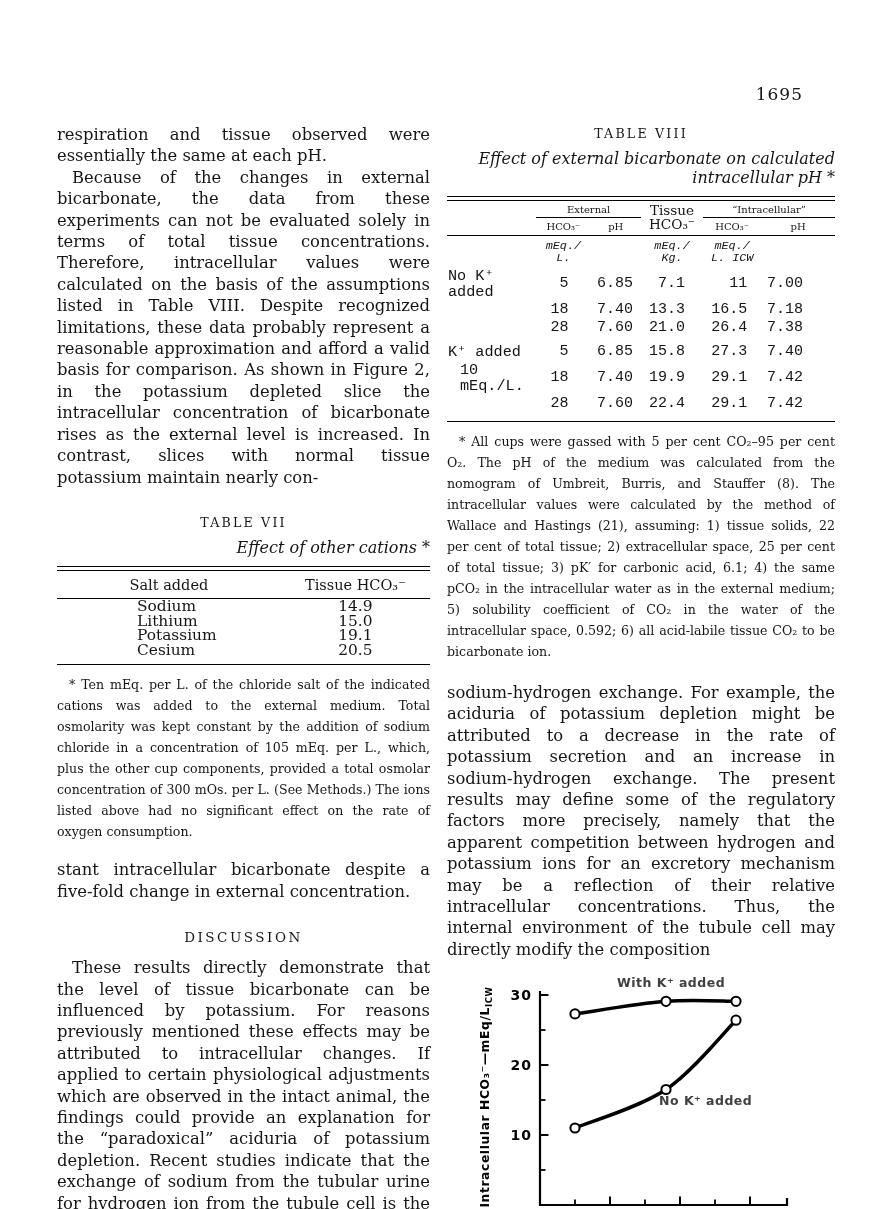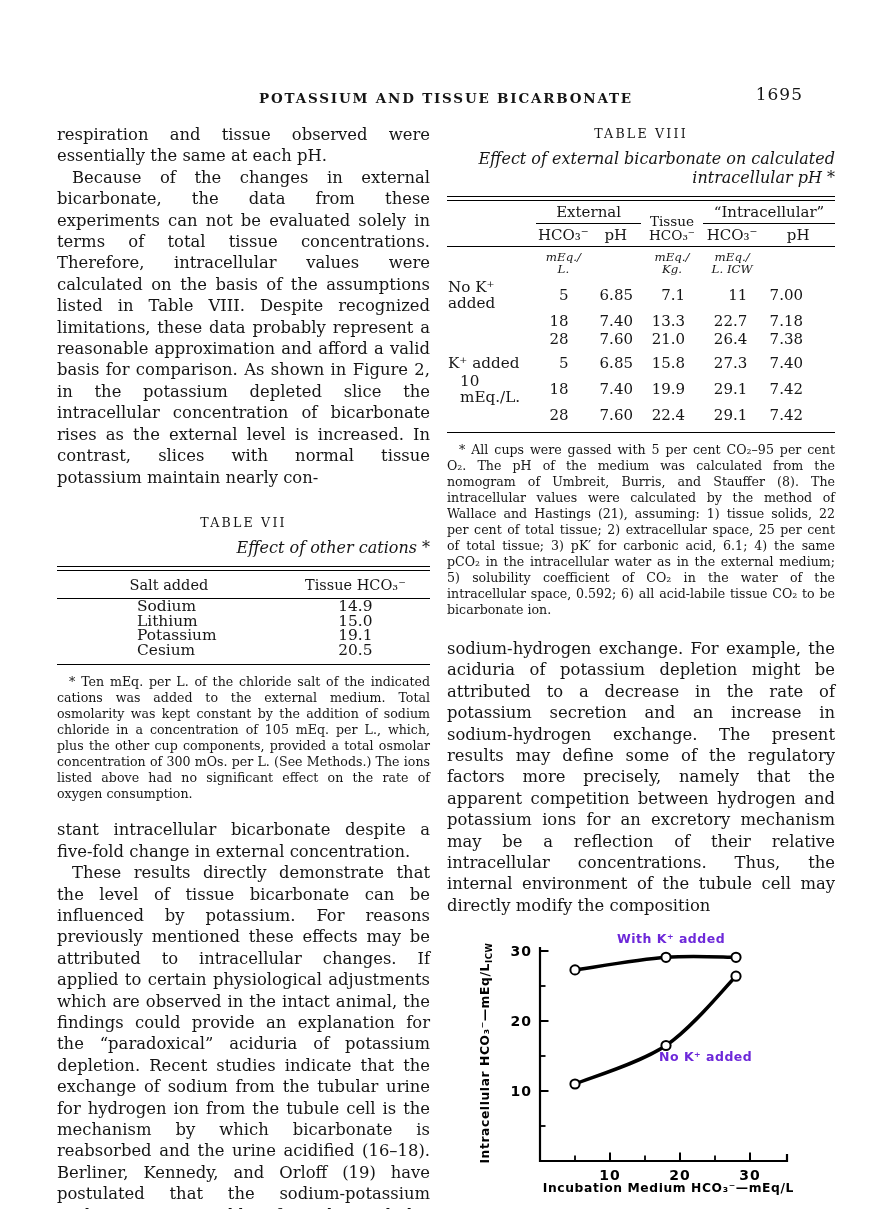--- a/index.html
+++ b/index.html
@@ -10,61 +10,60 @@
   .hdr-page{position:absolute;right:32px;top:-4px;font-size:17px;letter-spacing:1px;}
   .col{position:absolute;top:124px;}
   .col-left{left:57px;width:373px;}
   .col-right{left:447px;width:388px;}
   p{margin:0;text-align:justify;font-size:16.4px;line-height:21.4px;}
   p.indent{text-indent:15px;}
   .tbl-label{text-align:center;font-size:12.6px;letter-spacing:2.2px;margin-top:2px;}
   .tbl-caption{text-align:right;font-style:italic;font-size:16px;margin:8px 0 9px;}
   .rule-double{height:3px;border-top:1.6px solid #000;border-bottom:1px solid #000;}
   .rule{border-top:1.5px solid #000;height:0;}
-  .footnote{font-size:12.6px;line-height:16px;text-align:justify;text-indent:12px;margin-top:9px;}
+  .footnote{font-size:12.6px;line-height:21px;text-align:justify;text-indent:12px;margin-top:9px;}
   .sec-head{text-align:center;font-size:13.5px;letter-spacing:2.5px;margin:27px 0 12px;}
   
   table{border-collapse:collapse;width:100%;}
   .t7 th{font-weight:normal;font-size:14.5px;padding:6px 0 5px;border-bottom:1.3px solid #000;}
   .t7 .unit{font-style:italic;font-size:12.5px;text-align:center;padding-top:3px;}
   .t7 td{font-size:15.4px;line-height:14.6px;padding:0;}
   .t7 .salt{padding-left:80px;}
   .t7 .val{text-align:center;}
   .t7 col.c1{width:60%;} .t7 col.c2{width:40%;}
   
-  .t8 th{font-weight:normal;font-size:15px;padding:2px 0;}
+  .t8 th{font-weight:normal;font-size:10px;padding:2px 0;}
   .t8 .grp{border-bottom:1.3px solid #000;}
   .t8 .tissue-h{white-space:pre-line;font-size:13.6px;line-height:14px;vertical-align:bottom;padding-bottom:4px;}
   .t8 .unit{font-style:italic;font-size:11.8px;line-height:12px;text-align:center;white-space:pre-line;padding:4px 0 3px;}
-  .t8 td{font-size:15px;line-height:16px;}
+  .t8 td{font-size:15px;line-height:16px;font-family:Liberation Mono, monospace;}
   .t8 .lbl{text-align:left;font-size:15.2px;}
   .t8 .lbl.ind{padding-left:13px;}
   .t8 .num{text-align:right;}
   .t8 .hrrow td{border-top:1.2px solid #000;height:0;padding:0;}
   .t8 .gap td{height:6px;padding:0;}
   .pre{white-space:pre-line;}
   
   .figure{position:relative;width:410px;height:300px;margin-top:15px;}
   .axis-label{position:absolute;font-family:"DejaVu Sans",sans-serif;font-weight:bold;
               font-size:12.3px;letter-spacing:0.6px;color:#000;white-space:nowrap;}
   .ylab{left:31px;top:233px;transform:rotate(-90deg);transform-origin:0 0;width:222px;text-align:center;}
   .xlab{left:83px;top:250px;width:264px;text-align:right;}
   .axis-label sub{font-size:8.5px;}
   .series-label{position:absolute;font-family:"DejaVu Sans",sans-serif;font-weight:bold;
-                font-size:12.5px;letter-spacing:0.5px;color:#6d28d9;white-space:nowrap;}
+                font-size:12.5px;letter-spacing:0.5px;color:#404040;white-space:nowrap;}
   .fig-title{font-variant:small-caps;text-align:center;font-size:15px;line-height:17.5px;
              letter-spacing:0.4px;margin-top:6px;}
 </style>
 </head>
 <body>
 
 <div class="page">
 
   <div class="hdr">
-    <span class="hdr-title">POTASSIUM AND TISSUE BICARBONATE</span>
     <span class="hdr-page">1695</span>
   </div>
 
   <div class="col col-left">
     <p>respiration and tissue observed were essentially the same at each pH.</p>
     <p class="indent">Because of the changes in external bicarbonate, the data from these experiments can not be evaluated solely in terms of total tissue concentrations. Therefore, intracellular values were calculated on the basis of the assumptions listed in Table VIII. Despite recognized limitations, these data probably represent a reasonable approximation and afford a valid basis for comparison.  As shown in Figure 2, in the potassium depleted slice the intracellular concentration of bicarbonate rises as the external level is increased.  In contrast, slices with normal tissue potassium maintain nearly con-</p>
 
     <div style="margin-top:27px;">
       <div class="tbl-label">TABLE VII</div>
       <div class="tbl-caption">Effect of other cations *</div>
@@ -96,20 +95,21 @@
           <td class="val">20.5</td>
             </tr>
       </tbody>
         </table>
       <div class="rule" style="margin-top:7px;"></div>
       <div class="footnote">* Ten mEq. per L. of the chloride salt of the indicated cations was added to the external medium.  Total osmolarity was kept constant by the addition of sodium chloride in a concentration of 105 mEq. per L., which, plus the other cup components, provided a total osmolar concentration of 300 mOs. per L.  (See Methods.)  The ions listed above had no significant effect on the rate of oxygen consumption.</div>
     </div>
 
     <p style="margin-top:17px;">stant intracellular bicarbonate despite a five-fold change in external concentration.</p>
 
+    <div class="sec-head">DISCUSSION</div>
     <p class="indent">These results directly demonstrate that the level of tissue bicarbonate can be influenced by potassium.  For reasons previously mentioned these effects may be attributed to intracellular changes. If applied to certain physiological adjustments which are observed in the intact animal, the findings could provide an explanation for the “paradoxical” aciduria of potassium depletion.  Recent studies indicate that the exchange of sodium from the tubular urine for hydrogen ion from the tubule cell is the mechanism by which bicarbonate is reabsorbed and the urine acidified (16–18).  Berliner, Kennedy, and Orloff (19) have postulated that the sodium-potassium exchange responsible for the tubular secretion of potassium may compete with</p>
   </div>
 
   <div class="col col-right">
 
     <div>
       <div class="tbl-label">TABLE VIII</div>
       <div class="tbl-caption">Effect of external bicarbonate on calculated intracellular pH *</div>
       <div class="rule-double"></div>
       <table class="t8">
@@ -156,21 +156,21 @@
           <td class="num" style="padding-right:8px;">6.85</td>
           <td class="num" style="padding-right:18px;">7.1</td>
           <td class="num" style="padding-right:14px;">11</td>
           <td class="num" style="padding-right:32px;">7.00</td>
         </tr>
         <tr>
           <td class="lbl"></td>
           <td class="num" style="padding-right:22px;">18</td>
           <td class="num" style="padding-right:8px;">7.40</td>
           <td class="num" style="padding-right:18px;">13.3</td>
-          <td class="num" style="padding-right:14px;">22.7</td>
+          <td class="num" style="padding-right:14px;">16.5</td>
           <td class="num" style="padding-right:32px;">7.18</td>
         </tr>
         <tr>
           <td class="lbl"></td>
           <td class="num" style="padding-right:22px;">28</td>
           <td class="num" style="padding-right:8px;">7.60</td>
           <td class="num" style="padding-right:18px;">21.0</td>
           <td class="num" style="padding-right:14px;">26.4</td>
           <td class="num" style="padding-right:32px;">7.38</td>
         </tr>

